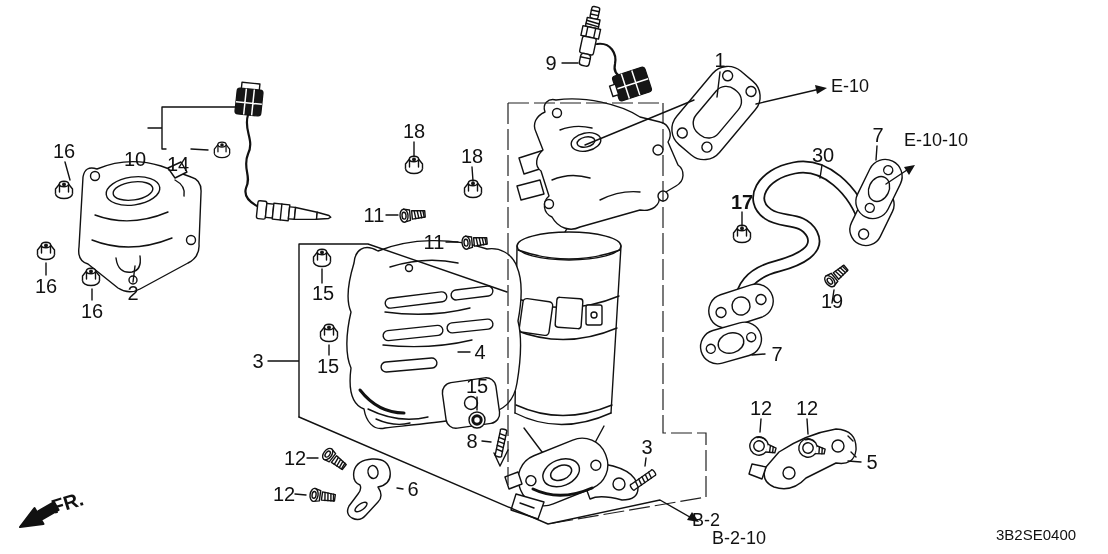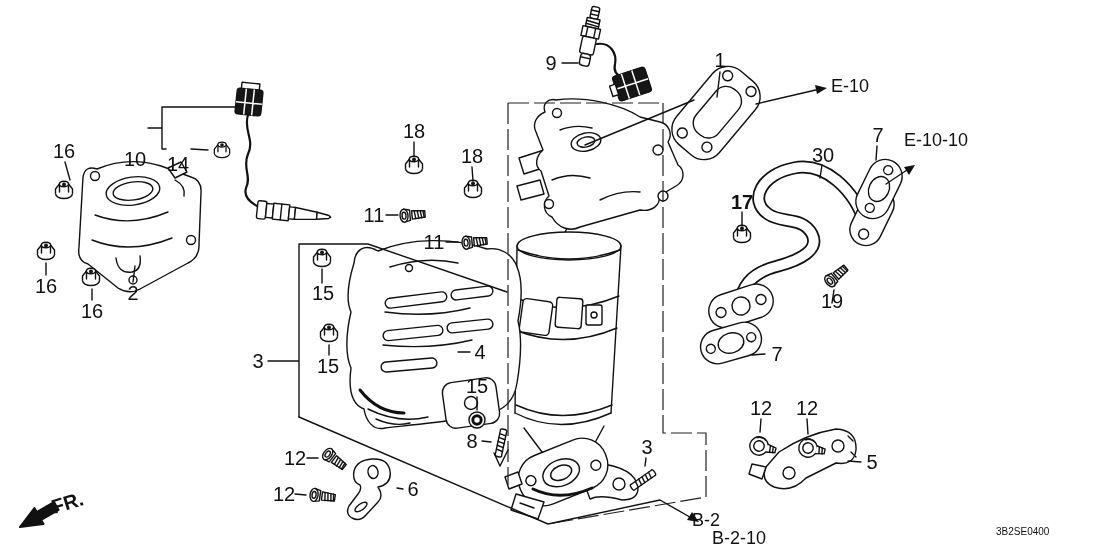--- a/index.html
+++ b/index.html
@@ -3,21 +3,21 @@
 <meta charset="utf-8">
 <style>
   html,body{margin:0;padding:0;background:#fff;}
   #stage{position:relative;width:1108px;height:554px;background:#fff;overflow:hidden;
          font-family:"Liberation Sans",sans-serif;color:#111;}
   #art{position:absolute;left:0;top:0;z-index:1;}
   .callout{position:absolute;transform:translate(-50%,-50%);font-size:20px;line-height:1;
            white-space:nowrap;z-index:2;letter-spacing:0px;}
   .refcode{position:absolute;transform:translate(0,-50%);font-size:18px;font-weight:400;
            line-height:1;white-space:nowrap;z-index:2;}
-  #diagram-code{position:absolute;left:996px;top:526px;font-size:10px;z-index:2;}
+  #diagram-code{position:absolute;left:996px;top:526px;font-size:15px;z-index:2;}
   .ln{fill:none;stroke:#111;stroke-width:1.4;stroke-linecap:round;stroke-linejoin:round;}
   .sh{fill:#fff;stroke:#111;stroke-width:1.4;stroke-linejoin:round;}
   .dk{fill:#161616;stroke:#111;stroke-width:1.2;}
   .wire{fill:none;stroke:#111;stroke-width:2.2;stroke-linecap:round;}
   .dash{fill:none;stroke:#222;stroke-width:1.2;stroke-dasharray:21 5;}
   .bead{fill:none;stroke:#111;stroke-width:3;stroke-linecap:round;}
 </style>
 </head>
 <body>
 

